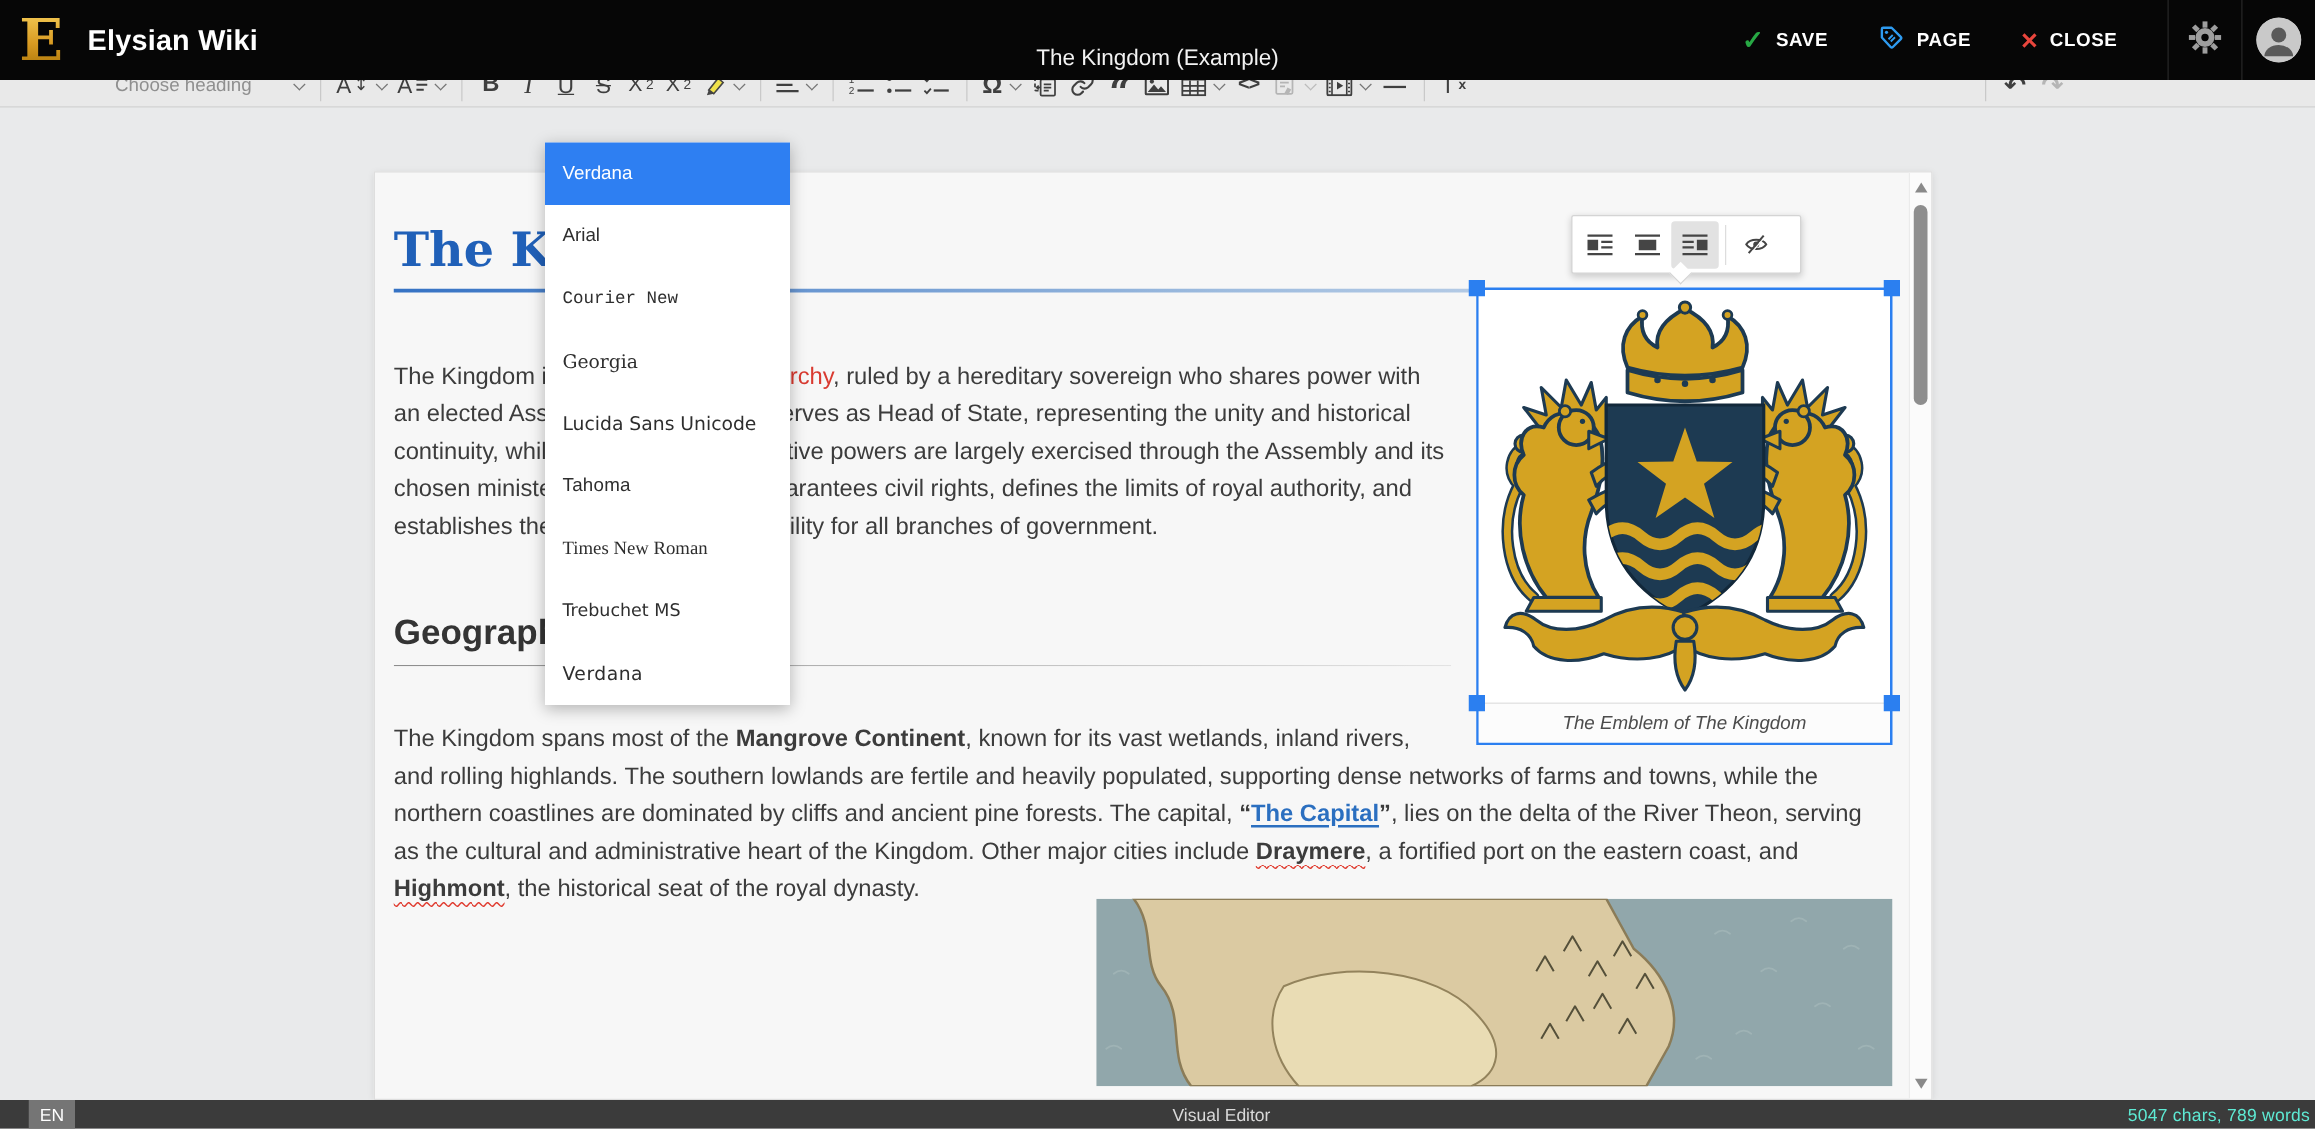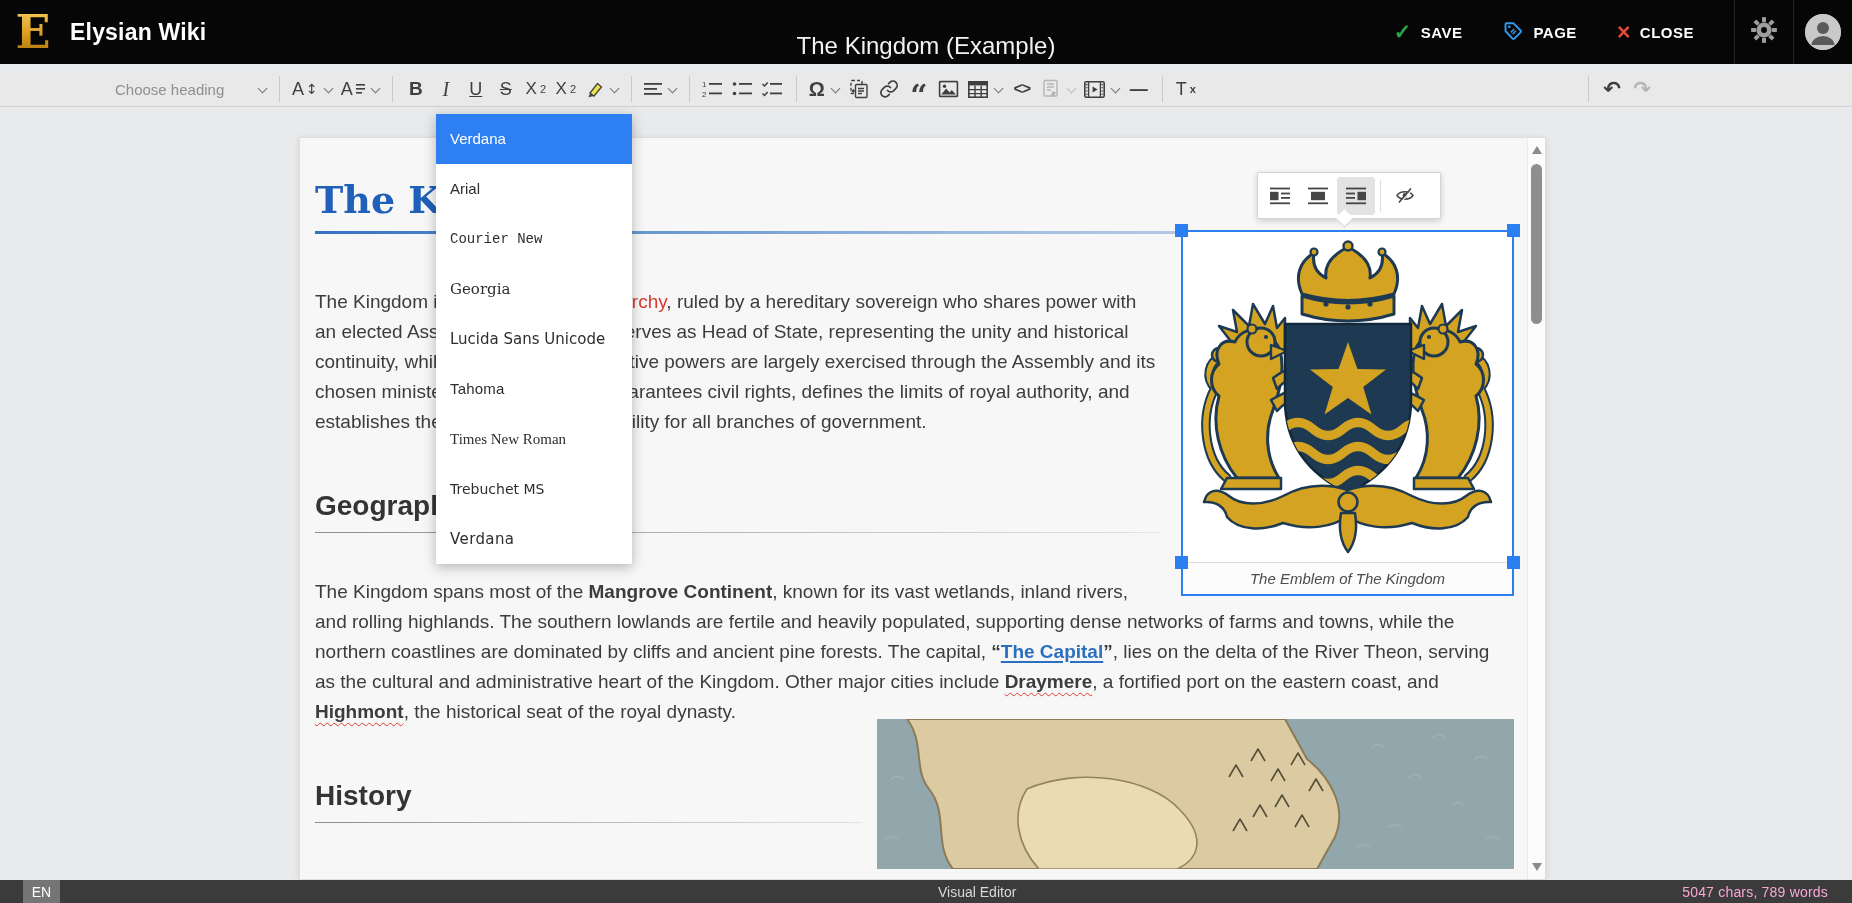--- a/index.html
+++ b/index.html
@@ -9,34 +9,34 @@
 
   
   .header { position:absolute; left:0; top:0; width:100%; height:64px; background:#060606;
     display:flex; align-items:center; z-index:40; }
   .logo-box { margin-left:12px; width:42px; height:50px; display:flex; align-items:center; justify-content:center;
     font-family:"DejaVu Serif", serif; font-weight:bold; font-size:46px; line-height:1;
     background:linear-gradient(180deg,#f6cf5a 0%,#e2aametal 40%,#b97f10 100%);
     background:linear-gradient(180deg,#f6cf5a 0%,#d99b22 55%,#a97408 100%);
     -webkit-background-clip:text; background-clip:text; color:transparent; }
   .app-title { margin-left:16px; color:#ffffff; font-size:23px; font-weight:600; letter-spacing:.2px; }
-  .doc-title { position:absolute; left:50%; transform:translateX(-50%); color:#f2f2f2; font-size:24px;margin-top:28px; }
+  .doc-title { position:absolute; left:50%; transform:translateX(-50%); color:#f2f2f2; font-size:18px;margin-top:28px; }
   .hdr-actions { margin-left:auto; display:flex; align-items:center; height:100%; }
   .hdr-btn { display:flex; align-items:center; gap:9px; color:#ffffff; font-size:15px; font-weight:700;
     letter-spacing:.5px; margin-right:40px; cursor:pointer; }
   .hdr-check { color:#27a844; font-size:21px; font-weight:700; }
   .hdr-x { color:#e8453c; font-size:23px; font-weight:700; line-height:1; }
   .hdr-sep { width:1px; height:64px; background:#262626; }
   .hdr-iconbtn { width:58px; height:64px; display:flex; align-items:center; justify-content:center; cursor:pointer; }
   .avatar-circle { width:36px; height:36px; border-radius:50%; background:#cccccc; overflow:hidden;
     display:flex; align-items:flex-start; justify-content:center; }
 
   
-  .toolbar { position:absolute; left:0; top:72px; width:100%; height:35px; background:#e9e9e9;
-    border-bottom:1px solid #d2d2d2; display:flex; align-items:center; padding-left:115px; z-index:30; }
+  .toolbar { position:absolute; left:0; top:51px; width:100%; height:35px; background:#e9e9e9;
+    border-bottom:1px solid #d2d2d2; display:flex; align-items:center; padding-left:92px; z-index:30; }
   .tb { min-width:30px; height:36px; display:flex; align-items:center; justify-content:center;
     color:#3f3f3f; font-size:18px; cursor:pointer; padding:0 4px; gap:3px; }
   .tbdiv { width:1px; height:26px; background:#c9c9c9; margin:0 8px; }
   .tb .chev { margin-left:3px; }
   .chev { width:9px; height:9px; display:inline-block; position:relative; }
   .chev::after { content:""; position:absolute; left:1px; top:0; width:6px; height:6px;
     border-right:1.6px solid #767676; border-bottom:1.6px solid #767676; transform:rotate(45deg); }
   .heading-select { width:152px; display:flex; align-items:center; justify-content:space-between;
     color:#8f8f8f; font-size:15px; cursor:pointer; margin-right:4px; }
   .glyph-b { font-weight:800; font-size:19px; }
@@ -129,22 +129,22 @@
   .f-verdana { font-family:"DejaVu Sans",sans-serif; letter-spacing:.4px; }
 
   
   .statusbar { position:absolute; left:0; bottom:0; width:100%; height:23px; background:#3b3b3b;
     display:flex; align-items:stretch; font-size:14px; z-index:40; }
   .sb-lang { margin-left:23px; width:37px; background:#757575; color:#ffffff; display:flex;
     align-items:center; justify-content:center; cursor:pointer; }
   .sb-path { width:604px; background:#484848; color:#ececec; display:flex; align-items:center;
     padding-left:36px; cursor:pointer; }
   .sb-mode { position:absolute; left:938px; top:0; height:23px; display:flex; align-items:center; color:#d9d9d9; }
-  .sb-stats { position:absolute; right:24px; top:0; height:23px; display:flex; align-items:center;
-    color:#f9a8d4; letter-spacing:.2px; }
+  .sb-stats { position:absolute; right:4px; top:0; height:23px; display:flex; align-items:center;
+    color:#5eead4; letter-spacing:.2px; }
 </style>
 </head>
 <body>
 
 <div id="app">
 
   <div class="header">
     <div class="logo-box">E</div>
     <div class="app-title">Elysian Wiki</div>
     <div class="doc-title">The Kingdom (Example)</div>
@@ -464,21 +464,20 @@
             <path d="M495,28 q6,-5 12,0 M532,58 q6,-5 12,0 M575,86 q6,-5 12,0 M512,108 q6,-5 12,0 M598,40 q6,-5 12,0 M556,18 q6,-5 12,0 M480,128 q6,-5 12,0 M610,120 q6,-5 12,0 M8,120 q6,-5 12,0 M14,60 q6,-5 12,0"></path>
           </g>
           <path d="M30,0 C48,24 36,50 52,70 C72,95 56,125 76,150 L440,150 L458,118 C470,90 455,60 430,40 L408,0 Z" fill="#dbcaa2" stroke="#8b7c58" stroke-width="2"></path>
           <path d="M150,70 C200,48 272,58 302,90 C330,118 322,140 300,150 L162,150 C140,126 134,94 150,70 Z" fill="#e9dcb4" stroke="#93835c" stroke-width="1.6"></path>
           <g stroke="#55503a" stroke-width="1.6" fill="none" stroke-linejoin="round">
             <path d="M352,58 l7,-12 l7,12 M374,42 l7,-12 l7,12 M394,62 l7,-12 l7,12 M414,46 l7,-12 l7,12 M398,88 l7,-12 l7,12 M376,98 l7,-12 l7,12 M418,108 l7,-12 l7,12 M356,112 l7,-12 l7,12 M432,72 l7,-12 l7,12"></path>
           </g>
         </svg>
       </figure>
 
-      <h2 class="doc-h2">History</h2>
 
       <div class="scrollbar">
         <span class="sb-up"></span>
         <span class="sb-thumb"></span>
         <span class="sb-down"></span>
       </div>
     </div>
   </div>
 
   <div class="font-menu">

